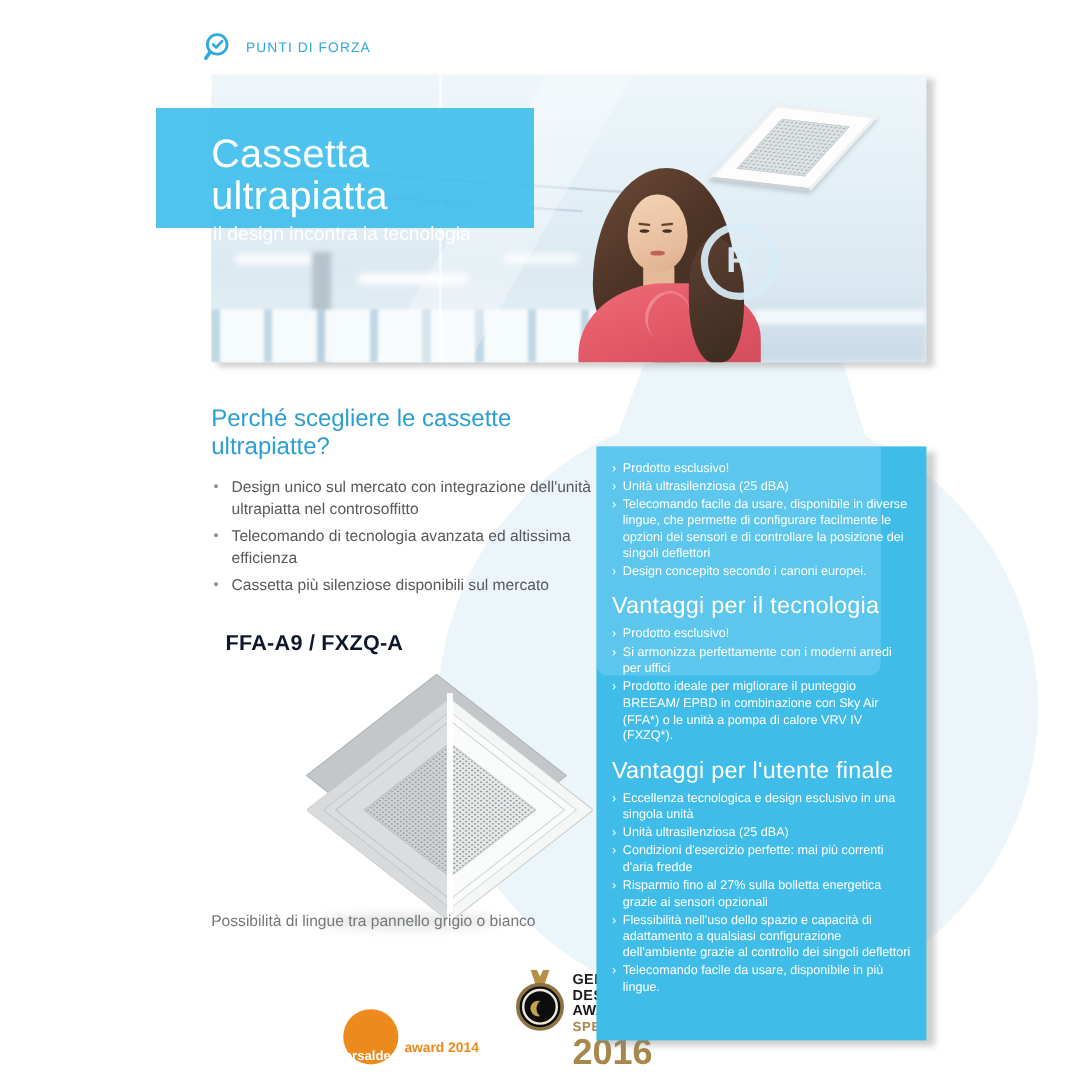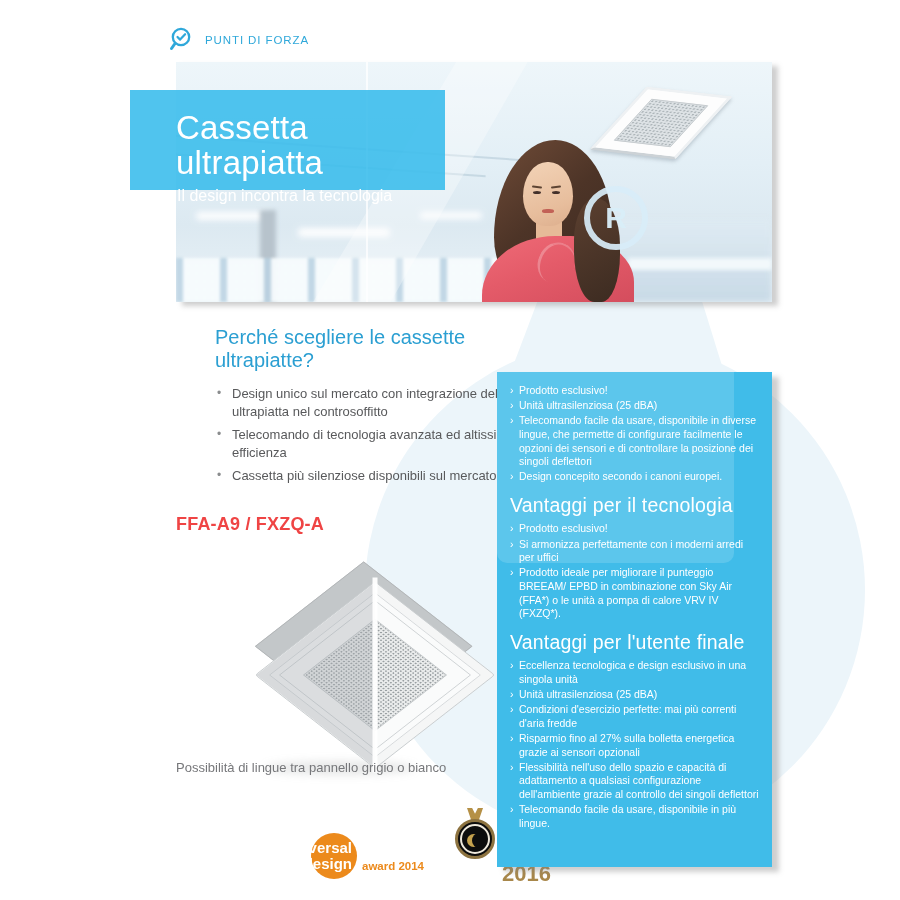--- a/index.html
+++ b/index.html
@@ -70,27 +70,27 @@
     border:6px solid rgba(216,237,248,.92);color:rgba(216,237,248,.96);
     display:flex;align-items:center;justify-content:center;font-size:30px;font-weight:700;}
 
   
   .title-box{position:absolute;left:130px;top:90px;width:315px;height:100px;z-index:2;
     background:rgba(56,188,236,.88);color:#fff;padding:21px 0 0 46px;box-sizing:border-box;}
   .title-box h1{margin:0;font-size:33px;font-weight:300;letter-spacing:.2px;line-height:1.05;}
   .title-box p{margin:7px 0 0 1px;font-size:16px;font-weight:300;}
 
   
-  .why{position:absolute;left:176px;top:326px;width:318px;z-index:2;margin-left:39px;}
+  .why{position:absolute;left:176px;top:338px;width:318px;z-index:2;}
   .why h2{margin:0 0 13px;font-size:20px;font-weight:400;color:#2b9fd2;}
   .why ul{margin:0;padding:0;list-style:none;}
   .why li{position:relative;padding-left:17px;margin-bottom:5px;font-size:13px;line-height:1.38;color:#58595b;}
   .why li::before{content:"•";position:absolute;left:2px;top:0;color:#8a8c8e;font-size:12px;}
 
-  .model{position:absolute;left:176px;top:514px;margin:0;font-size:18px;font-weight:700;color:#ef4444;z-index:2;letter-spacing:.2px;}
+  .model{position:absolute;left:176px;top:514px;margin:12px;font-size:18px;font-weight:700;color:#0f172a;z-index:2;letter-spacing:.2px;}
 
   
   .unit-fig{position:absolute;left:205px;top:556px;width:260px;height:205px;z-index:2;}
   .unit-squash{position:absolute;left:45px;top:18px;width:170px;height:170px;transform:scaleY(.78);}
   .unit-rot{position:absolute;inset:0;transform:rotate(-45deg);}
   .backbox{position:absolute;left:26px;top:-26px;width:152px;height:152px;background:#c3c7c9;border:1px solid #b2b6b8;}
   .panel{position:absolute;inset:0;background:#f5f6f6;border:1px solid #c9cdcf;border-radius:3px;}
   .frame1{position:absolute;inset:9px;border:1px solid #d6d9db;background:#fafbfb;}
   .frame2{position:absolute;inset:6px;border:1px solid #ced2d4;}
   .grille{position:absolute;inset:16px;background:#e9ebeb;border:1px solid #c4c8ca;
@@ -100,36 +100,36 @@
     transform:translate(-50%,-50%) rotate(-45deg);filter:blur(.6px);}
   .unit-shadow{position:absolute;left:20px;bottom:2px;width:150px;height:14px;background:rgba(120,125,130,.18);
     border-radius:50%;filter:blur(4px);}
 
   .caption{position:absolute;left:176px;top:760px;margin:0;font-size:13px;color:#76777a;z-index:2;}
 
   
   .awards{position:absolute;left:286px;top:808px;display:flex;align-items:stretch;gap:14px;z-index:2;}
   .ud{display:flex;align-items:flex-end;gap:5px;}
   .ud-circle{width:46px;height:46px;border-radius:50%;background:#ec8a1c;color:#fff;
-    display:flex;flex-direction:column;justify-content:center;align-items:flex-end;padding-right:5px;box-sizing:border-box;
-    font-size:15px;font-weight:700;line-height:1.08;margin-bottom:6px;margin-left:25px;}
+    display:flex;flex-direction:row;justify-content:center;align-items:flex-end;padding-right:5px;box-sizing:border-box;
+    font-size:11px;font-weight:700;line-height:1.08;margin-bottom:6px;}
   .ud-suffix{color:#ec8a1c;font-weight:700;font-size:11.5px;margin-bottom:13px;white-space:nowrap;}
   .gda{display:flex;gap:6px;margin-left:16px;}
   .medal{position:relative;width:42px;height:58px;}
   .hang{position:absolute;left:13px;top:0;width:16px;height:13px;background:#b59046;
     clip-path:polygon(0 0,32% 0,50% 45%,68% 0,100% 0,72% 100%,28% 100%);}
   .m1{position:absolute;left:1px;top:11px;width:40px;height:40px;border-radius:50%;background:#0d0d0d;
     border:3px solid #8d7340;box-sizing:border-box;}
   .m2{position:absolute;left:6px;top:16px;width:30px;height:30px;border-radius:50%;border:2.5px solid #efe9dc;box-sizing:border-box;}
   .m4{position:absolute;left:13px;top:26px;width:13px;height:13px;border-radius:50%;background:#c5a24e;}
   .m5{position:absolute;left:18px;top:25px;width:14px;height:15px;border-radius:50%;background:#0d0d0d;}
   .gda-text{display:flex;flex-direction:column;justify-content:flex-start;padding-top:2px;}
   .gda-line{font-size:12px;font-weight:800;color:#1a1a18;line-height:1.1;letter-spacing:.4px;}
   .gda-special{font-size:11px;font-weight:700;color:#a8874a;line-height:1.2;letter-spacing:.6px;}
-  .gda-year{font-size:22px;font-weight:800;color:#a8874a;line-height:1;}
+  .gda-year{font-size:30px;font-weight:800;color:#a8874a;line-height:1;}
 
   
   .sidebar{position:absolute;left:497px;top:372px;width:275px;height:495px;z-index:2;background:#40bce9;
     box-shadow:7px 5px 5px rgba(130,130,130,.38);box-sizing:border-box;padding:12px 13px;color:#fff;}
   .light-overlay{position:absolute;left:0;top:0;width:237px;height:191px;background:rgba(255,255,255,.15);
     border-radius:0 0 10px 10px;}
   .sidebar section{position:relative;}
   .sidebar h3{margin:0 0 6px;font-size:19.5px;font-weight:400;line-height:1.1;letter-spacing:.2px;}
   .sidebar ul{margin:0 0 11px;padding:0;list-style:none;}
   .sidebar li{position:relative;padding-left:9px;font-size:10.5px;line-height:1.3;margin-bottom:1.5px;overflow-wrap:anywhere;}

